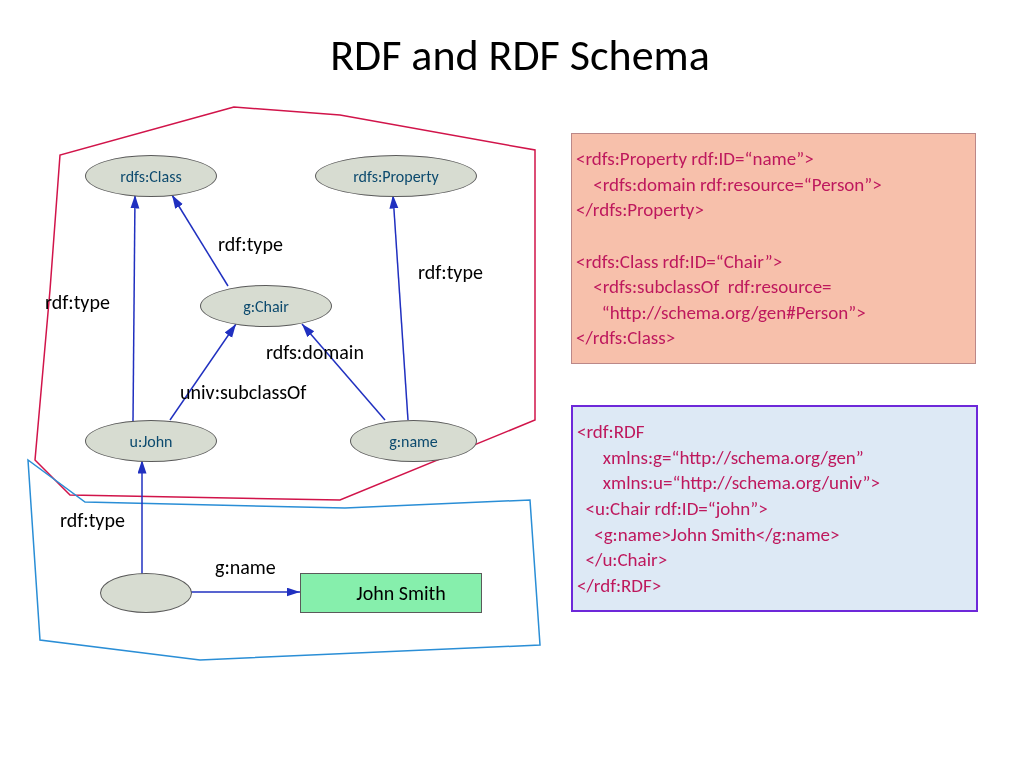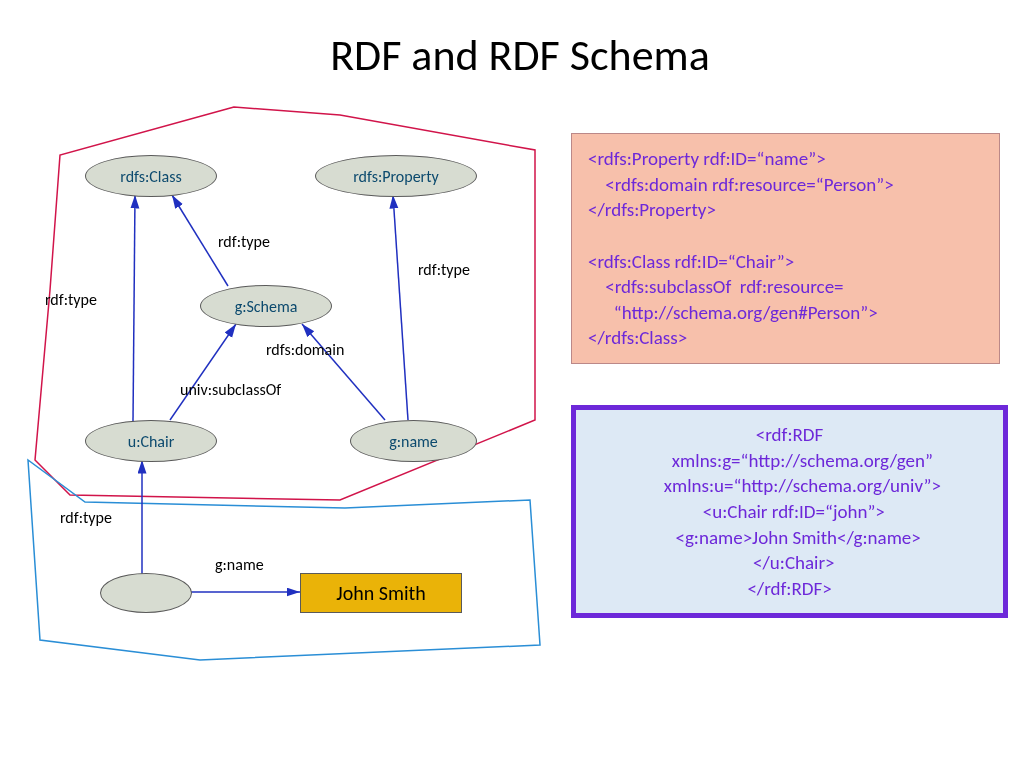--- a/index.html
+++ b/index.html
@@ -35,51 +35,51 @@
     border-radius: 50%;
     display: flex;
     align-items: center;
     justify-content: center;
     font-size: 16px;
     color: #0c4a6e;
   }
   .rect {
     position: absolute;
     border: 1.5px solid #5a5a5a;
-    background: #eab308;
+    background: #86efac;
     display: flex;
     align-items: center;
     justify-content: center;
     font-size: 20px;
     color: #000;
+    padding-left: 20px;
   }
   .edge-label {
     position: absolute;
-    font-size: 16px;
+    font-size: 20px;
     color: #000;
     background: transparent;
     white-space: nowrap;
   }
   .code-box {
     position: absolute;
-    padding: 12px 16px;
+    padding: 12px 4px;
     font-size: 19px;
     line-height: 1.35;
-    color: #6d28d9;
+    color: #be185d;
     white-space: pre;
     font-family: Calibri, Arial, sans-serif;
   }
   .box-pink {
     background: #f7c0ab;
     border: 1px solid #b88;
   }
   .box-blue {
     background: #dde9f5;
-    border: 5px solid #6d28d9;
-    text-align: center;
+    border: 2px solid #6d28d9;
   }
   svg { position: absolute; left: 0; top: 0; }
 </style>
 </head>
 <body>
 
 <div class="title">RDF and RDF Schema</div>
 
 <svg class="diagram" width="1024" height="768">
   <defs>
@@ -118,22 +118,22 @@
 
   <line x1="385" y1="420" x2="302" y2="324" stroke="#2030c0" stroke-width="1.5" marker-end="url(#arrow)"></line>
 
   <line x1="142" y1="575" x2="142" y2="460" stroke="#2030c0" stroke-width="1.5" marker-end="url(#arrow)"></line>
 
   <line x1="190" y1="592" x2="300" y2="592" stroke="#2030c0" stroke-width="1.5" marker-end="url(#arrow)"></line>
 </svg>
 
 <div class="ellipse" style="left:85px; top:155px; width:130px; height:40px;">rdfs:Class</div>
 <div class="ellipse" style="left:315px; top:155px; width:160px; height:40px;">rdfs:Property</div>
-<div class="ellipse" style="left:200px; top:285px; width:130px; height:40px;">g:Schema</div>
-<div class="ellipse" style="left:85px; top:420px; width:130px; height:40px;">u:Chair</div>
+<div class="ellipse" style="left:200px; top:285px; width:130px; height:40px;">g:Chair</div>
+<div class="ellipse" style="left:85px; top:420px; width:130px; height:40px;">u:John</div>
 <div class="ellipse" style="left:350px; top:420px; width:125px; height:40px;">g:name</div>
 <div class="ellipse" style="left:100px; top:573px; width:90px; height:38px;"></div>
 <div class="rect" style="left:300px; top:573px; width:160px; height:38px;">John Smith</div>
 
 <div class="edge-label" style="left:45px; top:290px;">rdf:type</div>
 <div class="edge-label" style="left:218px; top:232px;">rdf:type</div>
 <div class="edge-label" style="left:418px; top:260px;">rdf:type</div>
 <div class="edge-label" style="left:60px; top:508px;">rdf:type</div>
 <div class="edge-label" style="left:180px; top:380px;">univ:subclassOf</div>
 <div class="edge-label" style="left:266px; top:340px;">rdfs:domain</div>

